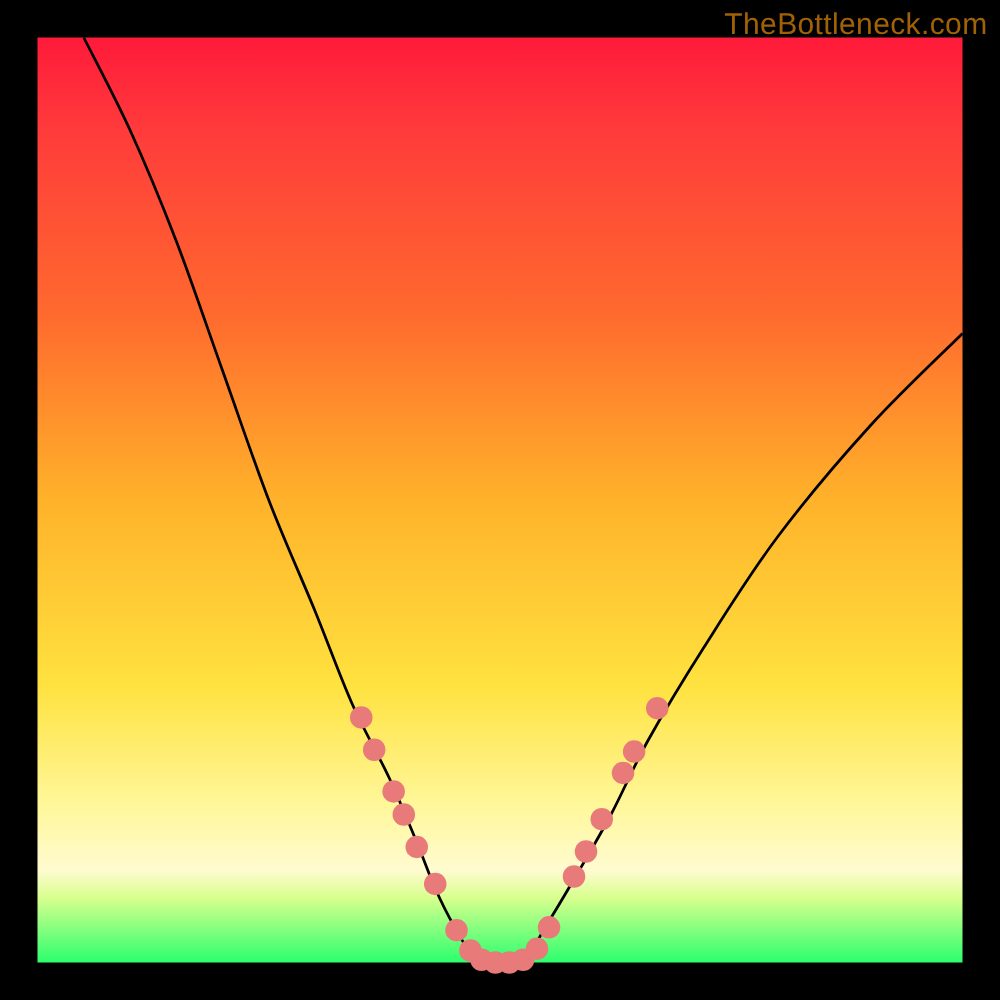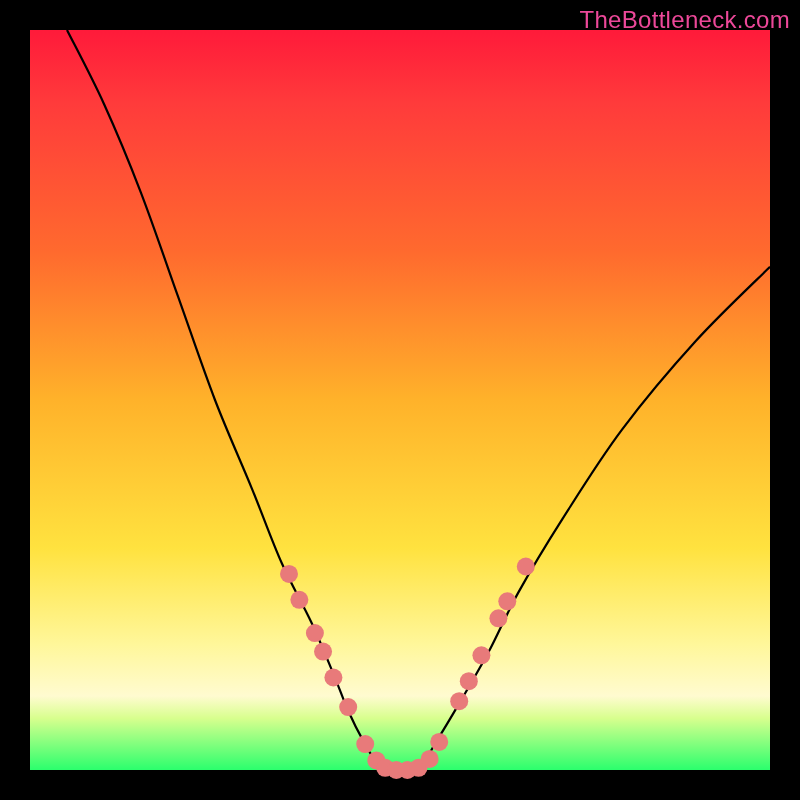--- a/index.html
+++ b/index.html
@@ -42,21 +42,21 @@
     left: 0;
     top: 0;
     width: 740px;
     height: 740px;
     overflow: visible;
   }
   .watermark {
     position: absolute;
     top: 6px;
     right: 10px;
-    color: #ec4899;
+    color: #a16207;
     font-size: 24px;
     font-weight: 500;
     letter-spacing: 0.3px;
     user-select: none;
   }
 </style>
 </head>
 <body>
 
 <div class="frame">

